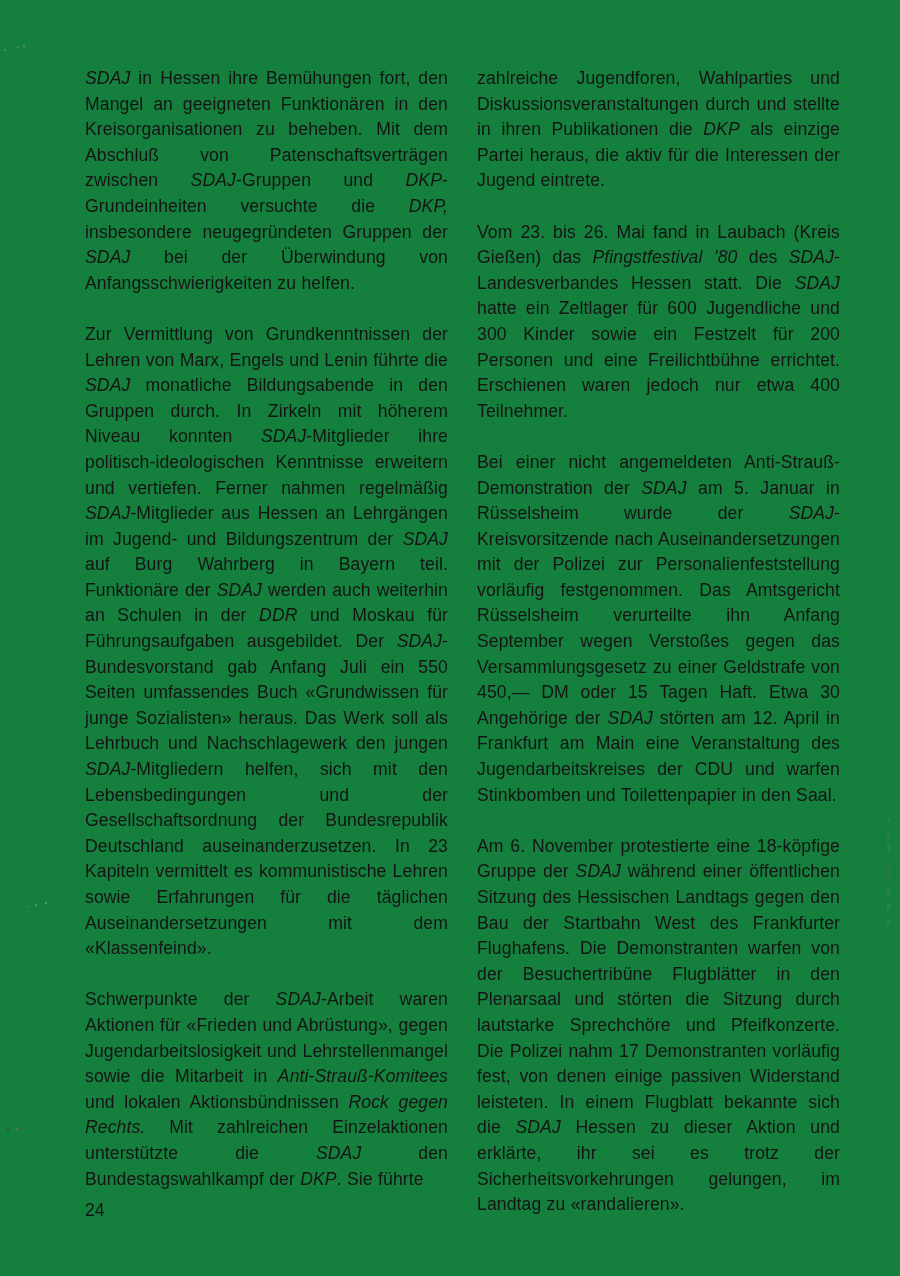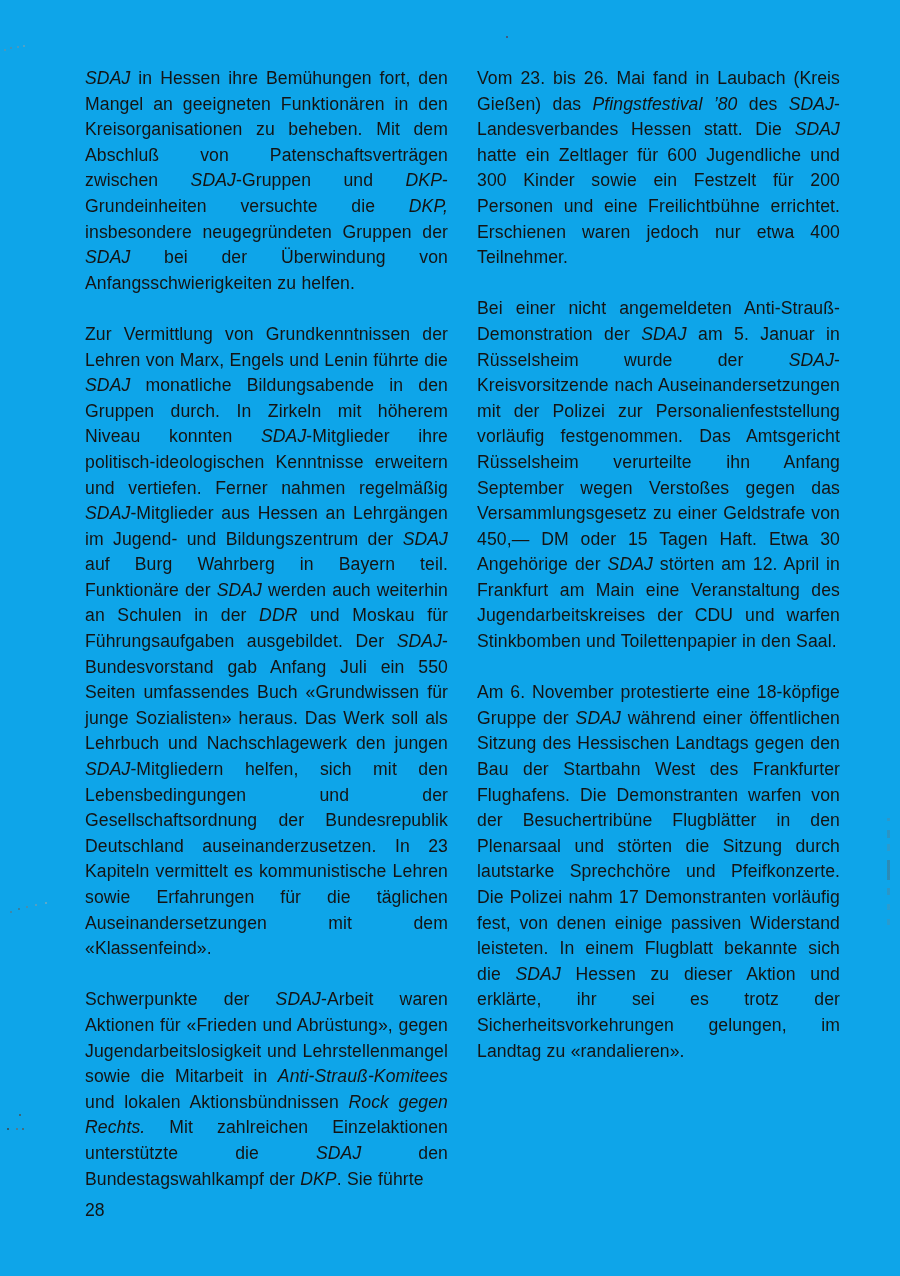--- a/index.html
+++ b/index.html
@@ -13,21 +13,21 @@
     position: relative;
     overflow: hidden;
     font-family: "Liberation Sans", sans-serif;
     color: #111111;
     -webkit-font-smoothing: antialiased;
   }
 
   .page {
     position: absolute;
     inset: 0;
-    background: #0ea5e9;
+    background: #15803d;
   }
 
   .columns {
     position: absolute;
     left: 85px;
     top: 66px;
     width: 755px;
     display: flex;
     gap: 29px;
   }
@@ -153,27 +153,28 @@
 
 <div class="page">
 
   <div class="columns">
     <div class="column" id="col-left">
         <p class="para"><em>SDAJ</em><span> in Hessen ihre Bemühungen fort, den Mangel an geeigneten Funktionären in den Kreisorganisationen zu beheben. Mit dem Abschluß von Patenschaftsverträgen zwischen </span><em>SDAJ</em><span>-Gruppen und </span><em>DKP</em><span>-Grundeinheiten versuchte die </span><em>DKP,</em><span> insbesondere neugegründeten Gruppen der </span><em>SDAJ</em><span> bei der Überwindung von Anfangsschwierigkeiten zu helfen.</span></p>
         <p class="para"><span>Zur Vermittlung von Grundkenntnissen der Lehren von Marx, Engels und Lenin führte die </span><em>SDAJ</em><span> monatliche Bildungsabende in den Gruppen durch. In Zirkeln mit höherem Niveau konnten </span><em>SDAJ</em><span>-Mitglieder ihre politisch-ideologischen Kenntnisse erweitern und vertiefen. Ferner nahmen regelmäßig </span><em>SDAJ</em><span>-Mitglieder aus Hessen an Lehrgängen im Jugend- und Bildungszentrum der </span><em>SDAJ</em><span> auf Burg Wahrberg in Bayern teil. Funktionäre der </span><em>SDAJ</em><span> werden auch weiterhin an Schulen in der </span><em>DDR</em><span> und Moskau für Führungsaufgaben ausgebildet. Der </span><em>SDAJ</em><span>-Bundesvorstand gab Anfang Juli ein 550 Seiten umfassendes Buch «Grundwissen für junge Sozialisten» heraus. Das Werk soll als Lehrbuch und Nachschlagewerk den jungen </span><em>SDAJ</em><span>-Mitgliedern helfen, sich mit den Lebensbedingungen und der Gesellschaftsordnung der Bundesrepublik Deutschland auseinanderzusetzen. In 23 Kapiteln vermittelt es kommunistische Lehren sowie Erfahrungen für die täglichen Auseinandersetzungen mit dem «Klassenfeind».</span></p>
         <p class="para"><span>Schwerpunkte der </span><em>SDAJ</em><span>-Arbeit waren Aktionen für «Frieden und Abrüstung», gegen Jugendarbeitslosigkeit und Lehrstellenmangel sowie die Mitarbeit in </span><em>Anti-Strauß-Komitees</em><span> und lokalen Aktionsbündnissen </span><em>Rock gegen Rechts.</em><span> Mit zahlreichen Einzelaktionen unterstützte die </span><em>SDAJ</em><span> den Bundestagswahlkampf der </span><em>DKP</em><span>. Sie führte</span></p>
       </div>
     <div class="column" id="col-right">
+        <p class="para"><span>zahlreiche Jugendforen, Wahlparties und Diskussionsveranstaltungen durch und stellte in ihren Publikationen die </span><em>DKP</em><span> als einzige Partei heraus, die aktiv für die Interessen der Jugend eintrete.</span></p>
         <p class="para"><span>Vom 23. bis 26. Mai fand in Laubach (Kreis Gießen) das </span><em>Pfingstfestival ’80</em><span> des </span><em>SDAJ</em><span>-Landesverbandes Hessen statt. Die </span><em>SDAJ</em><span> hatte ein Zeltlager für 600 Jugendliche und 300 Kinder sowie ein Festzelt für 200 Personen und eine Freilichtbühne errichtet. Erschienen waren jedoch nur etwa 400 Teilnehmer.</span></p>
         <p class="para"><span>Bei einer nicht angemeldeten Anti-Strauß-Demonstration der </span><em>SDAJ</em><span> am 5. Januar in Rüsselsheim wurde der </span><em>SDAJ</em><span>-Kreisvorsitzende nach Auseinandersetzungen mit der Polizei zur Personalienfeststellung vorläufig festgenommen. Das Amtsgericht Rüsselsheim verurteilte ihn Anfang September wegen Verstoßes gegen das Versammlungsgesetz zu einer Geldstrafe von 450,— DM oder 15 Tagen Haft. Etwa 30 Angehörige der </span><em>SDAJ</em><span> störten am 12. April in Frankfurt am Main eine Veranstaltung des Jugendarbeitskreises der CDU und warfen Stinkbomben und Toilettenpapier in den Saal.</span></p>
         <p class="para"><span>Am 6. November protestierte eine 18-köpfige Gruppe der </span><em>SDAJ</em><span> während einer öffentlichen Sitzung des Hessischen Landtags gegen den Bau der Startbahn West des Frankfurter Flughafens. Die Demonstranten warfen von der Besuchertribüne Flugblätter in den Plenarsaal und störten die Sitzung durch lautstarke Sprechchöre und Pfeifkonzerte. Die Polizei nahm 17 Demonstranten vorläufig fest, von denen einige passiven Widerstand leisteten. In einem Flugblatt bekannte sich die </span><em>SDAJ</em><span> Hessen zu dieser Aktion und erklärte, ihr sei es trotz der Sicherheitsvorkehrungen gelungen, im Landtag zu «randalieren».</span></p>
       </div>
   </div>
 
-  <div class="page-number">28</div>
+  <div class="page-number">24</div>
 
   <div class="artifact smudge-top-left"></div>
   <div class="artifact speck-top-center"></div>
   <div class="artifact smudge-mid-left"></div>
   <div class="artifact speck-lower-left"></div>
   <div class="artifact edge-line-right"></div>
 
 </div>
 
 </body></html>

